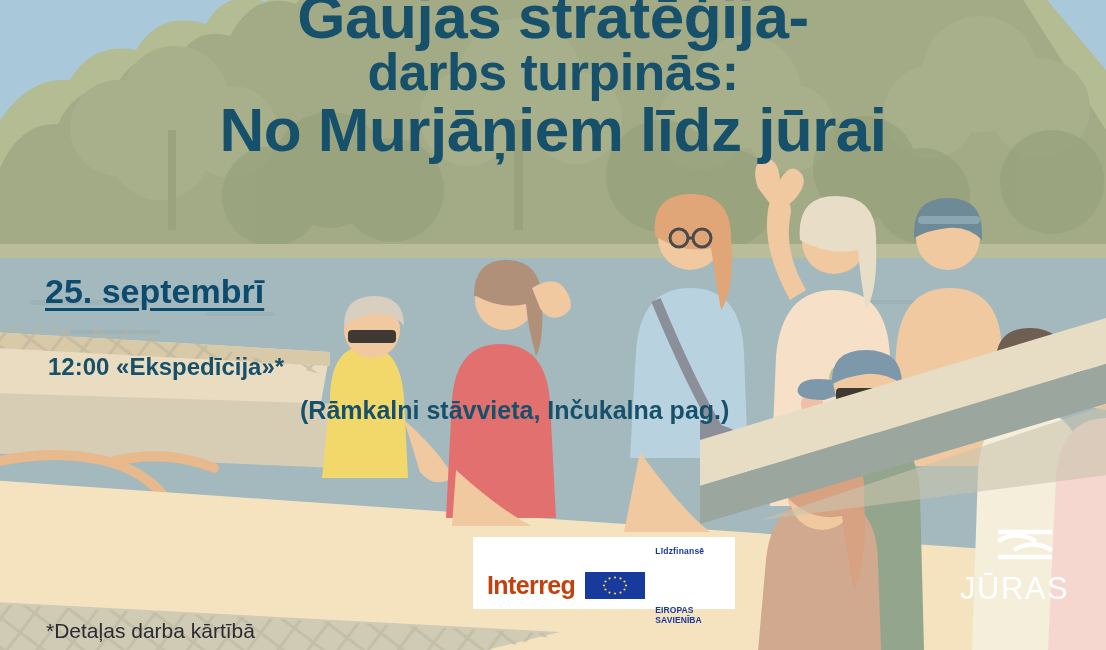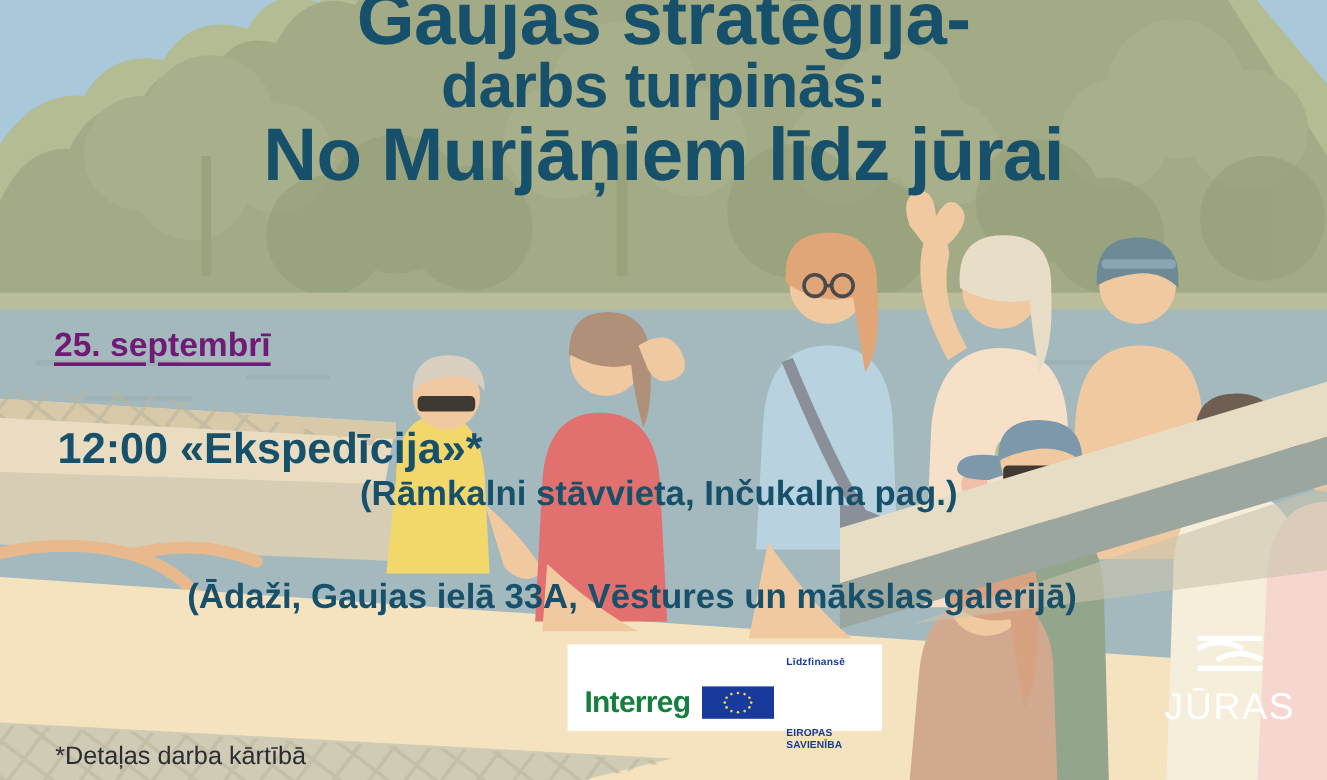--- a/index.html
+++ b/index.html
@@ -25,50 +25,50 @@
     line-height:0.99;
     letter-spacing:-0.5px;
   }
   .title-line { display:block; font-size:62px; white-space:nowrap; }
   .title-line.l1 { font-size:62px; }
   .title-line.l2 { font-size:52px; }
   .title-line.l3 { font-size:62px; }
 
   .date-line {
     position:absolute; left:45px; top:272px;
-    color:#701a75; font-weight:bold; font-size:28px;
+    color:#0c4a6e; font-weight:bold; font-size:34px;
     text-decoration:underline;
     text-underline-offset:5px;
     text-decoration-thickness:3px;
     white-space:nowrap;
   }
 
   .sched { position:absolute; color:#17506b; font-weight:bold; white-space:nowrap; }
-  .sched.s1 { left:48px;  top:353px; font-size:36px; }
-  .sched.s2 { left:300px; top:396px; font-size:29px; }
+  .sched.s1 { left:48px;  top:353px; font-size:24px; }
+  .sched.s2 { left:300px; top:396px; font-size:25px; }
   .sched.s3 { left:46px;  top:439px; font-size:29px; }
   .sched.s4 { left:156px; top:482px; font-size:29px; }
 
   .footnote {
     position:absolute; left:46px; top:619px;
     color:#2b2b33; font-size:21px; font-weight:400;
     white-space:nowrap;
   }
 
   
   .interreg {
     position:absolute; left:473px; top:537px;
     width:262px; height:72px;
     background:#ffffff;
     display:flex; flex-direction:column;
     padding:9px 10px 6px 14px;
   }
   .interreg-top { display:flex; align-items:center; gap:10px; }
   .interreg-word {
-    font-size:25px; font-weight:bold; color:#15803d;
+    font-size:25px; font-weight:bold; color:#c2410c;
     letter-spacing:-0.6px; line-height:1;
   }
   .eu-flag {
     width:60px; height:27px; background:#173a9c;
     position:relative; flex:0 0 auto;
   }
   .eu-stars { position:absolute; inset:0; }
   .eu-cofund {
     font-size:8.5px; color:#173a9c; font-weight:bold;
     line-height:1.25; letter-spacing:0.2px;
@@ -76,21 +76,21 @@
   .eu-cofund .l2 { letter-spacing:0.1px;margin-top:48px; }
   .interreg-sub {
     margin-top:5px;
     font-size:13.5px; font-weight:bold; color:#2e3b8f;
     letter-spacing:-0.2px;
   }
 
   
   .jz {
     position:absolute; right:16px; top:526px;
-    width:130px; text-align:center;
+    width:130px; 
     color:#ffffff;
   }
   .jz-mark { width:58px; height:34px; margin:0 auto 14px; display:block; }
   .jz-text {
     font-size:31px; line-height:0.98; letter-spacing:1.5px;
     font-weight:400;
   }
 </style>
 </head>
 <body>
@@ -284,21 +284,20 @@
     <div class="title-block">
       <span class="title-line l1">Gaujas stratēģija-</span>
       <span class="title-line l2">darbs turpinās:</span>
       <span class="title-line l3">No Murjāņiem līdz jūrai</span>
     </div>
 
     <div class="date-line"> 25. septembrī</div>
 
     <div class="sched s1">12:00 «Ekspedīcija»*</div>
     <div class="sched s2">(Rāmkalni stāvvieta, Inčukalna pag.)</div>
-    <div class="sched s4">(Ādaži, Gaujas ielā 33A, Vēstures un mākslas galerijā)</div>
 
     <div class="footnote">*Detaļas darba kārtībā</div>
 
     <div class="interreg">
       <div class="interreg-top">
         <div class="interreg-word">Interreg</div>
         <div class="eu-flag">
           <svg class="eu-stars" viewBox="0 0 60 27">
             <g fill="#f5d547">
               <circle cx="30" cy="5.5" r="1.1"></circle>

